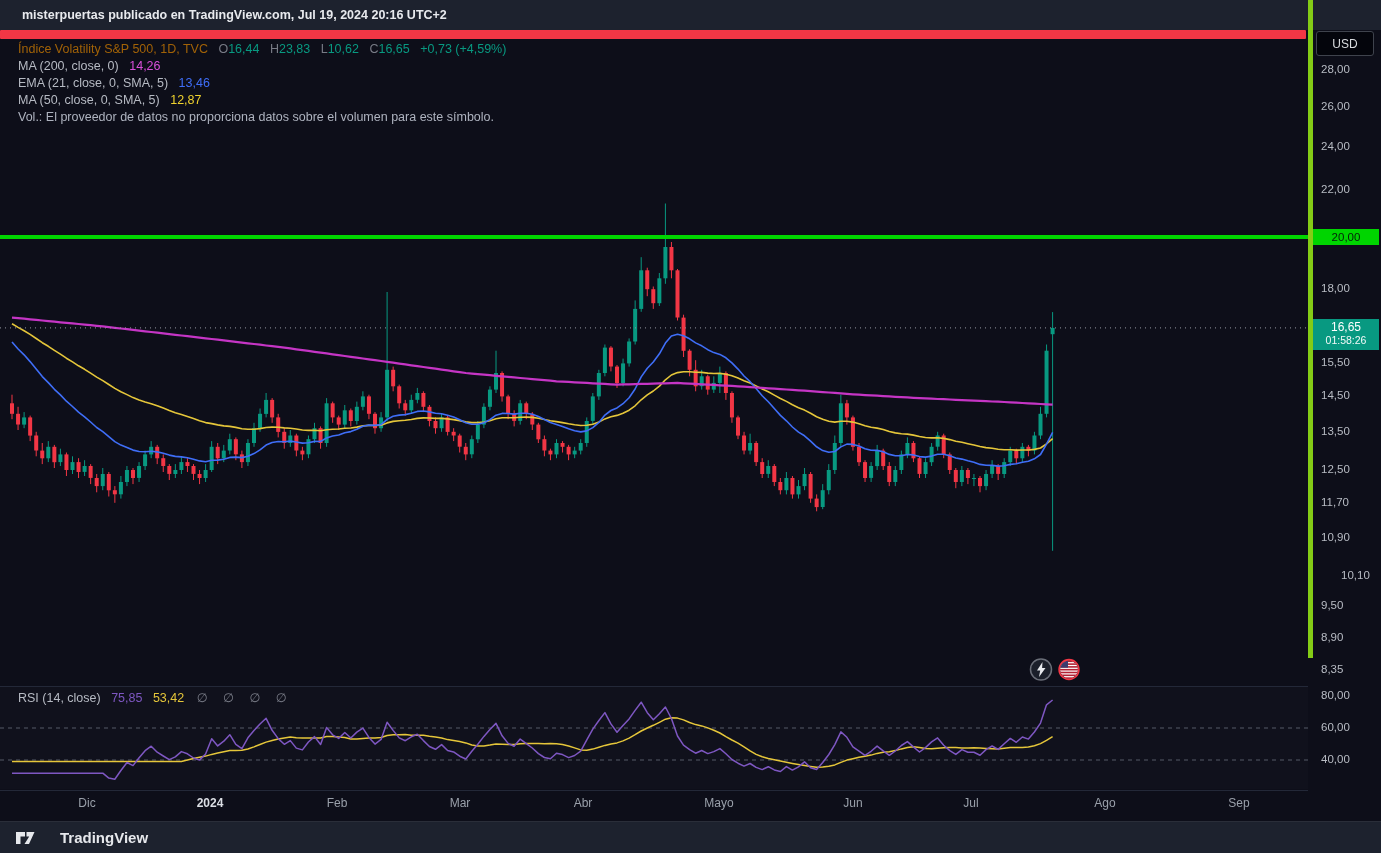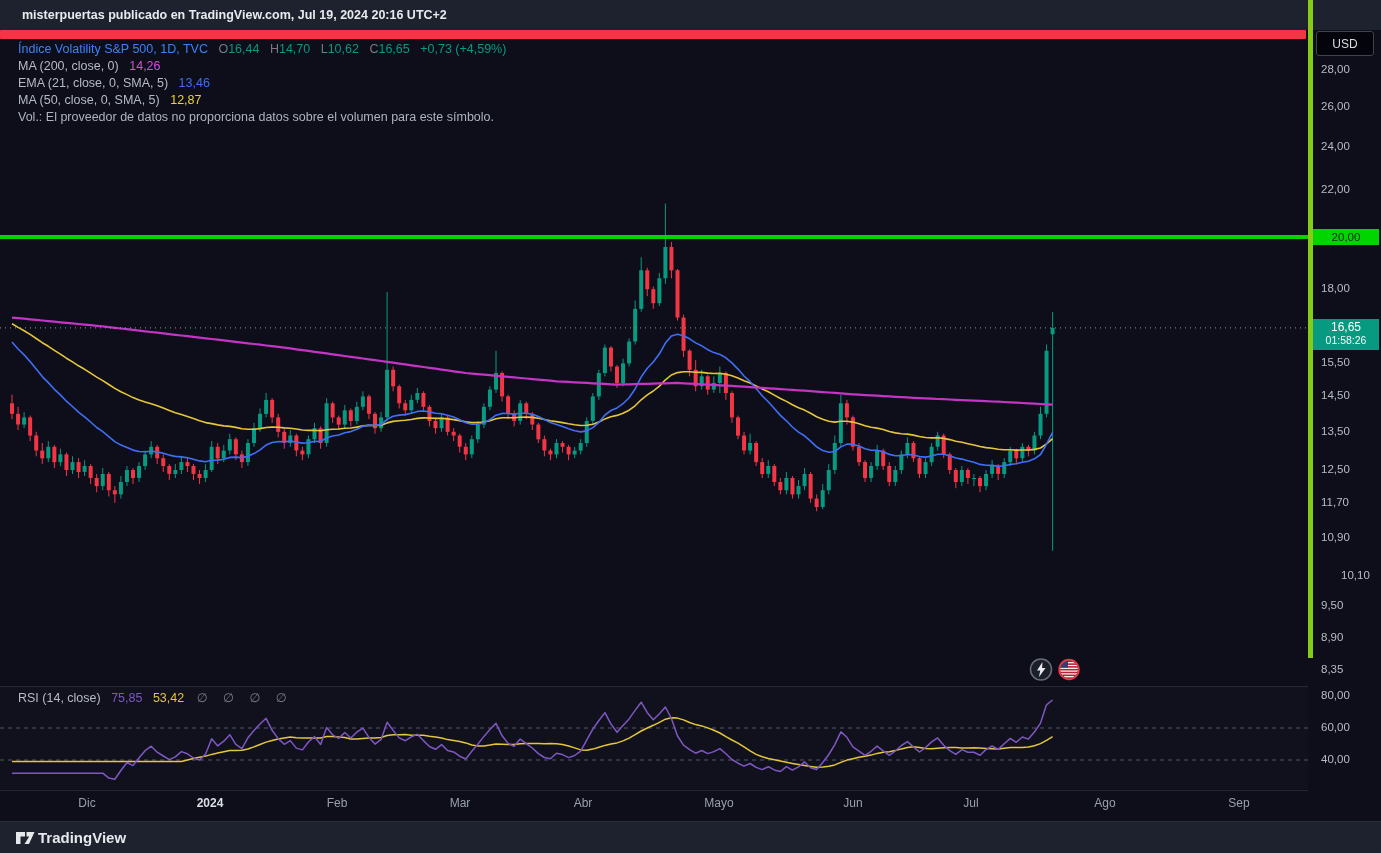--- a/index.html
+++ b/index.html
@@ -8,21 +8,21 @@
   .top-strip{position:absolute;left:0;top:0;width:1381px;height:30px;background:#1d222e;
              color:#e8eaee;font-size:12.5px;font-weight:bold;display:flex;align-items:center;
              padding-left:22px;box-sizing:border-box;}
   .red-bar{position:absolute;left:0;top:30px;width:1306px;height:9px;background:#f23645;border-radius:1px;}
   #chart-svg{position:absolute;left:0;top:0;width:1381px;height:853px;}
   .chart-hit{position:absolute;left:0;top:39px;width:1308px;height:647px;}
   .rsi-hit{position:absolute;left:0;top:687px;width:1308px;height:102px;}
   .rsi-tint{position:absolute;left:0;top:687px;width:1308px;height:102px;background:rgba(255,255,255,0.015);}
   .divider{position:absolute;left:0;width:1308px;height:1px;background:#232838;}
   .legend{position:absolute;left:18px;top:41px;font-size:12.5px;line-height:17px;color:#b6bac3;}
-  .legend .sym{color:#3b82f6;}
+  .legend .sym{color:#a16207;}
   .legend .olabel{color:#787b86;margin-left:7px;}
   .legend .oval{color:#089981;}
   .legend .chg{color:#089981;margin-left:7px;}
   .ma-row .ma-val{margin-left:7px;}
   .vol-note{color:#aeb3bf;}
   .rsi-legend{position:absolute;left:18px;top:690px;font-size:12.5px;color:#b6bac3;}
   .rsi-legend .rsi-v{color:#7e57c2;margin-left:7px;}
   .rsi-legend .rsi-m{color:#e5c63a;margin-left:7px;}
   .rsi-legend .rsi-e{color:#787b86;margin-left:9px;letter-spacing:6px;}
   .price-axis{position:absolute;left:1308px;top:0;width:73px;height:658px;border-left:5px solid #84cc16;
@@ -33,21 +33,21 @@
   .level-badge{position:absolute;left:0;width:66px;height:16px;background:#00d500;color:#04230a;
                display:flex;align-items:center;justify-content:center;font-size:11.5px;}
   .last-badge{position:absolute;left:0;width:66px;background:#089981;color:#fff;text-align:center;
               padding:2px 0 3px;font-size:12px;line-height:13px;}
   .last-badge .countdown{font-size:10.5px;opacity:.95;}
   .time-axis{position:absolute;left:0;top:790px;width:1308px;height:30px;}
   .ta-label{position:absolute;top:6px;transform:translateX(-50%);color:#9aa0aa;font-size:12px;}
   .ta-strong{color:#dbdee4;font-weight:bold;}
   .badges{position:absolute;left:1028px;top:656px;width:60px;height:27px;}
   .footer{position:absolute;left:0;top:821px;width:1381px;height:32px;background:#1d222e;border-top:1px solid #2a2e39;
-          display:flex;align-items:center;gap:2px;padding-left:14px;box-sizing:border-box;}
+          display:flex;align-items:center;gap:24px;padding-left:14px;box-sizing:border-box;}
   .brand{color:#e6e8ec;font-weight:bold;font-size:15px;}
 </style>
 </head>
 <body>
 
 <div class="stage">
 
   <div class="top-strip">
     <span>misterpuertas publicado en TradingView.com, Jul 19, 2024 20:16 UTC+2</span>
   </div>
@@ -416,21 +416,21 @@
   <div class="chart-hit"></div>
   <div class="rsi-hit"></div>
 
   <div class="divider" style="top:686px"></div>
   <div class="divider" style="top:790px"></div>
 
   <div class="legend">
     <div>
       <span class="sym">Índice Volatility S&amp;P 500, 1D, TVC</span>
       <span class="olabel">O</span><span class="oval">16,44</span>
-      <span class="olabel">H</span><span class="oval">14,70</span>
+      <span class="olabel">H</span><span class="oval">23,83</span>
       <span class="olabel">L</span><span class="oval">10,62</span>
       <span class="olabel">C</span><span class="oval">16,65</span>
       <span class="chg">+0,73 (+4,59%)</span>
     </div>
     <div class="ma-row">
       <span>MA (200, close, 0)</span>
       <span class="ma-val" style="color: rgb(217, 79, 217);">14,26</span>
     </div>
     <div class="ma-row">
       <span>EMA (21, close, 0, SMA, 5)</span>

